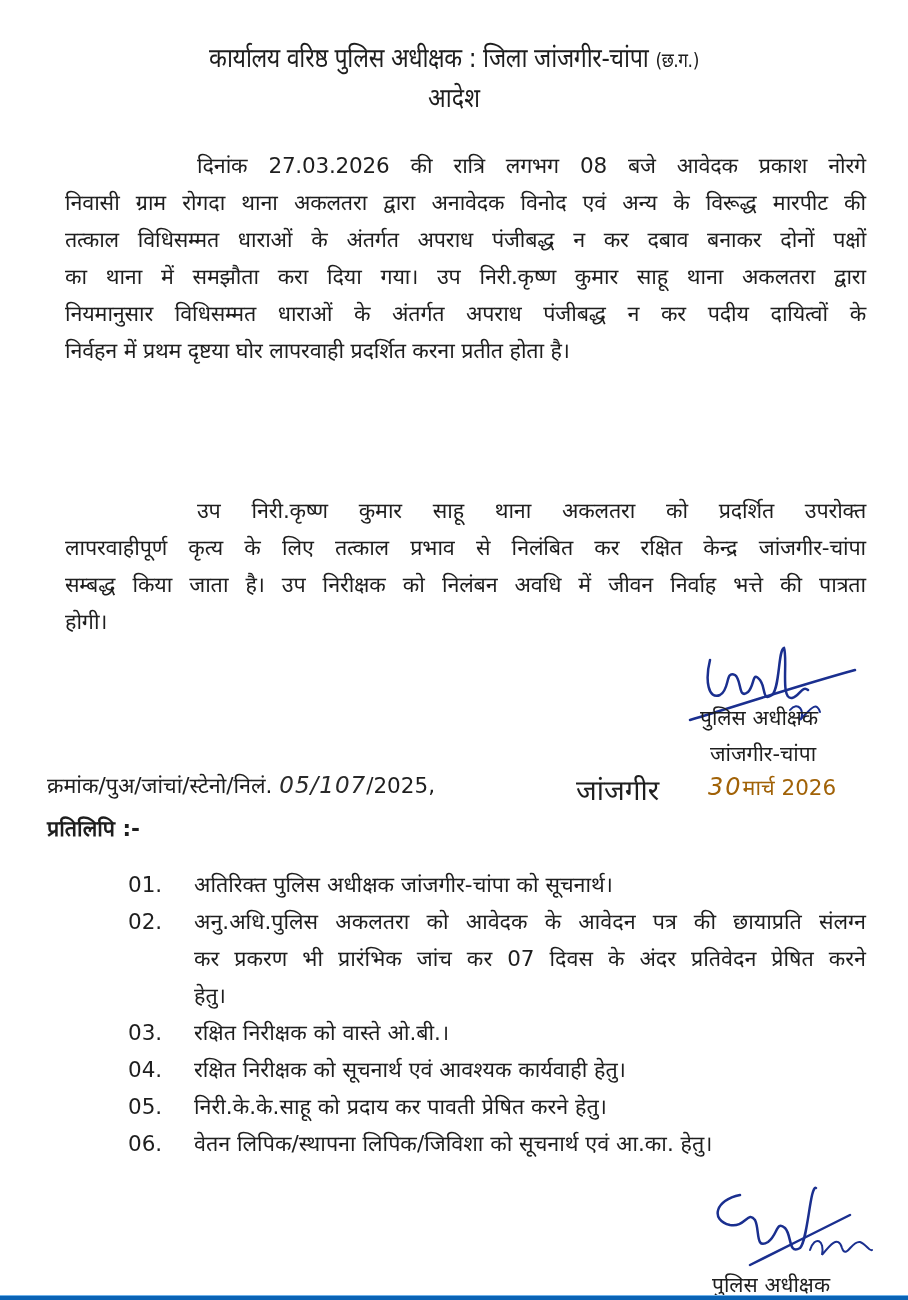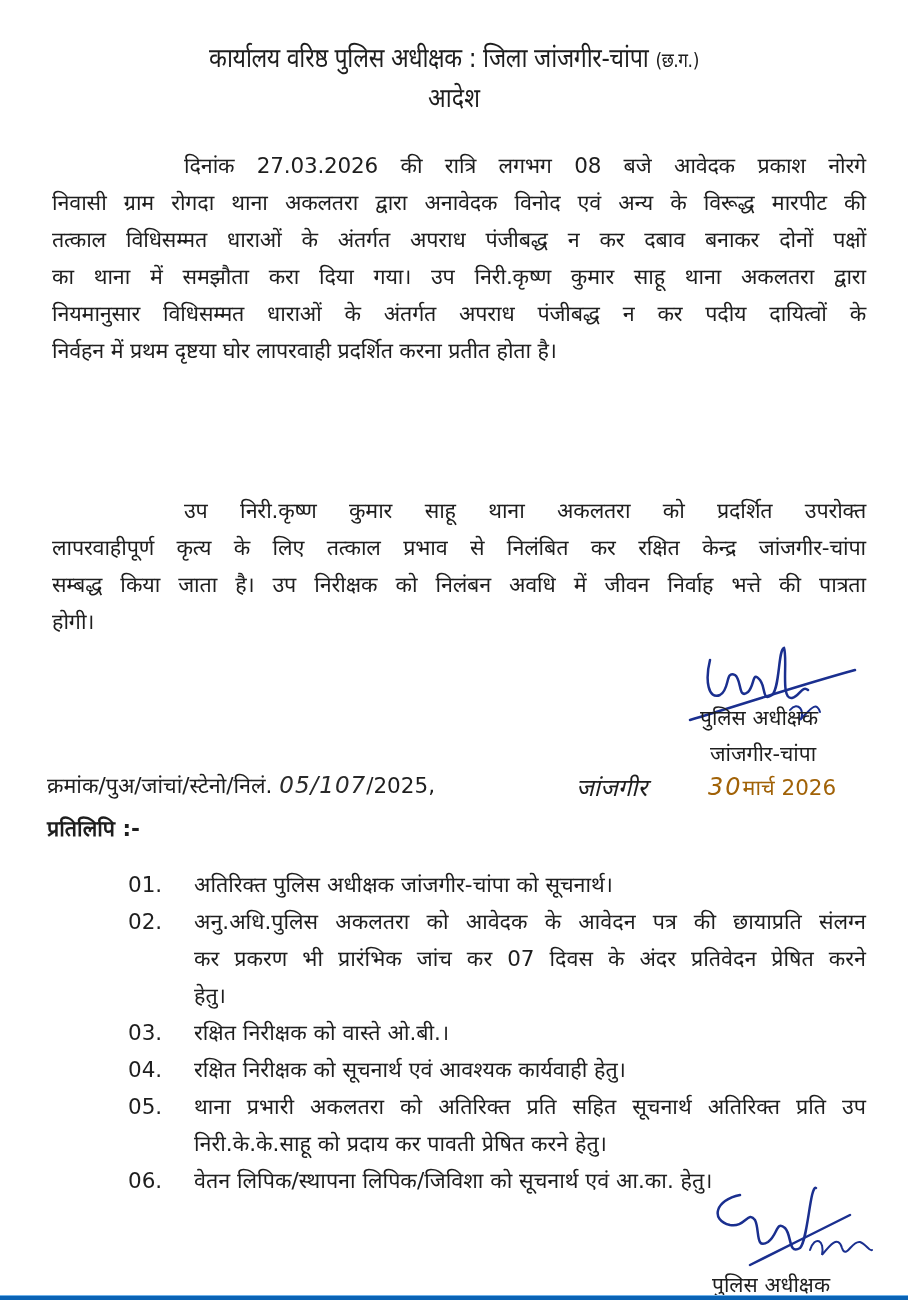--- a/index.html
+++ b/index.html
@@ -14,34 +14,34 @@
   }
   .header-title .state { font-size: 20px; }
   .order-heading {
     position: absolute; left: 0; right: 0; top: 78px; text-align: center;
     font-size: 27px; color: #1e1e1e; transform: scaleX(0.86);
   }
   .para {
     position: absolute; left: 52px; width: 814px; font-size: 21.5px; line-height: 37px;
     text-align: justify; color: #1e1e1e; letter-spacing: -0.2px;
   }
-  .para .line { display: block; white-space: nowrap; text-align: justify; text-align-last: justify; height: 37px; }
+  .para .line { display: block; white-space: nowrap; text-align: justify; text-align-last: justify; height: 37px; margin-left: 13px; }
   .para .line.last { text-align-last: left; }
   .p1 { top: 147px; }
   .p2 { top: 492px; }
   .indent { padding-left: 132px; }
   .sig1 { position: absolute; left: 680px; top: 640px; width: 200px; height: 90px; }
   .sig-label {
     position: absolute; font-size: 21px; color: #1e1e1e; white-space: nowrap;
   }
   .sl1 { left: 700px; top: 703px; }
   .sl2 { left: 710px; top: 739px; }
   .ref-line { position: absolute; left: 47px; top: 770px; font-size: 21.5px; white-space: nowrap; color: #1e1e1e; }
   .ref-hand { font-family: "DejaVu Sans", sans-serif; font-size: 23px; color: #2a2a2a; font-style: italic; letter-spacing: 1px; margin-top: 29px; }
-  .ref-place { position: absolute; left: 576px; top: 770px; font-size: 24px; color: #1e1e1e; font-style: italic; }
+  .ref-place { position: absolute; left: 576px; top: 770px; font-size: 28px; color: #1e1e1e; }
   .ref-date { position: absolute; left: 708px; top: 772px; font-size: 21.5px; color: #a16207; white-space: nowrap; }
   .ref-date .hand { font-style: italic; font-size: 24px; letter-spacing: 2px; }
   .cc-label { position: absolute; left: 47px; top: 813px; font-size: 21.5px; color: #1e1e1e; font-weight: bold; }
   .cc-list { position: absolute; left: 106px; top: 866px; width: 760px; }
   .cc-item { display: flex; font-size: 21.5px; line-height: 37px; color: #1e1e1e; }
   .cc-num { width: 66px; flex: none; margin-left: 22px; }
   .cc-text { flex: 1; text-align: justify; }
   .cc-text .line { display: block; white-space: nowrap; text-align: justify; text-align-last: justify; }
   .cc-text .line.last { text-align-last: left; }
   .sig2 { position: absolute; left: 700px; top: 1180px; width: 180px; height: 100px; }
@@ -117,21 +117,20 @@
     </div>
     <div class="cc-item">
       <span class="cc-num">04.</span>
       <span class="cc-text">
           <span class="line last">रक्षित निरीक्षक को सूचनार्थ एवं आवश्यक कार्यवाही हेतु।</span>
         </span>
     </div>
     <div class="cc-item">
       <span class="cc-num">05.</span>
       <span class="cc-text">
-        <span class="line">थाना प्रभारी अकलतरा को अतिरिक्त प्रति सहित सूचनार्थ अतिरिक्त प्रति उप</span>
         <span class="line last">निरी.के.के.साहू को प्रदाय कर पावती प्रेषित करने हेतु।</span>
       </span>
     </div>
     <div class="cc-item">
       <span class="cc-num">06.</span>
       <span class="cc-text">
           <span class="line last">वेतन लिपिक/स्थापना लिपिक/जिविशा को सूचनार्थ एवं आ.का. हेतु।</span>
         </span>
     </div>
   </div>

